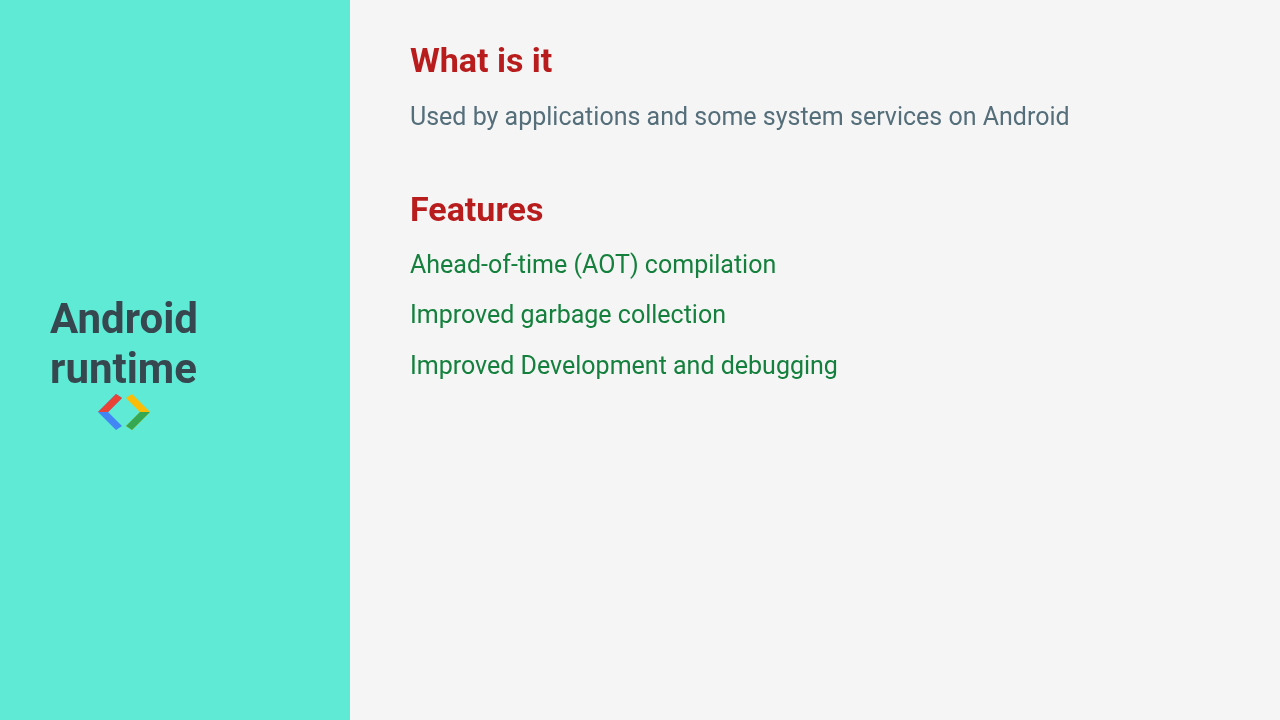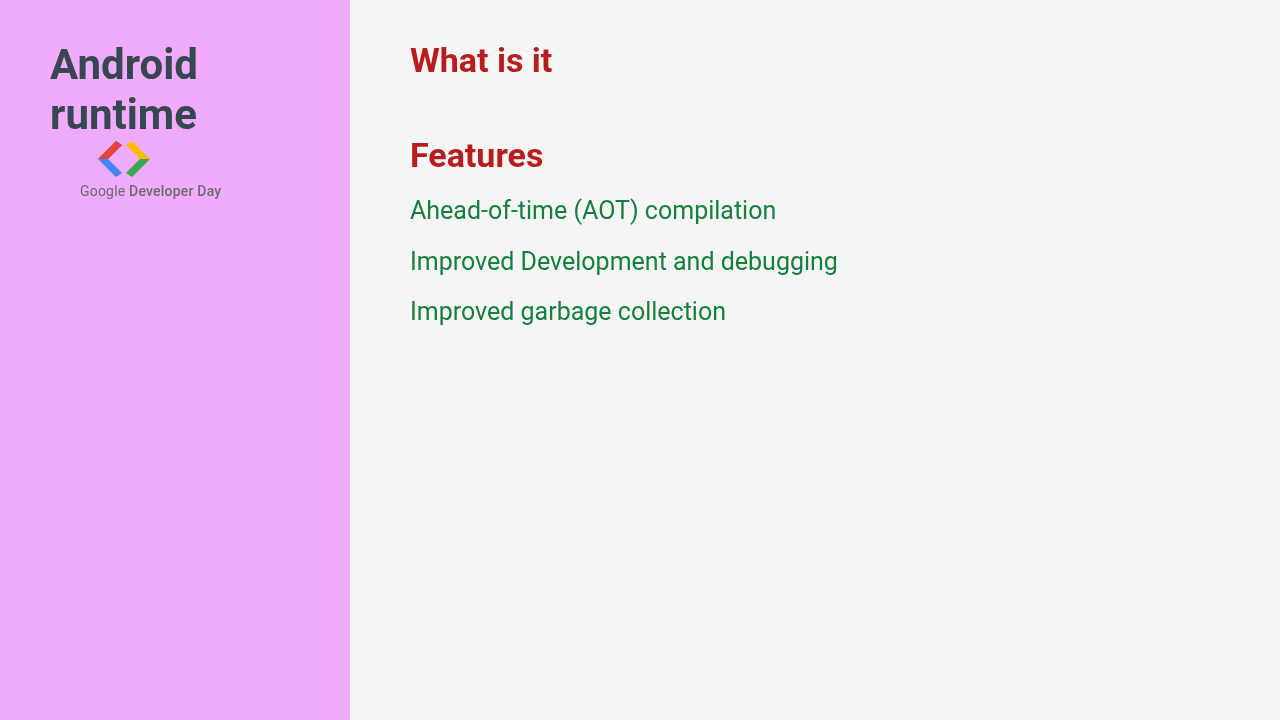--- a/index.html
+++ b/index.html
@@ -1,24 +1,24 @@
 <!DOCTYPE html>
 <html><head>
 <meta charset="utf-8">
 <style>
   * { margin: 0; padding: 0; box-sizing: border-box; }
   html, body { width: 1280px; height: 720px; overflow: hidden; font-family: "Roboto", "Helvetica Neue", Arial, sans-serif; }
   .slide { display: flex; width: 100%; height: 100%; }
   .left-panel {
     width: 350px;
-    background: #f0abfc;
+    background: #5eead4;
     padding: 40px 30px 20px 50px;
     display: flex;
     flex-direction: column;
-    justify-content: flex-start;
+    justify-content: center;
   }
   .slide-title {
     font-size: 42px;
     font-weight: 700;
     color: #37474f;
     line-height: 1.2;
   }
   .footer-logo {
     margin-bottom: 10px;
     margin-left: 30px;
@@ -72,30 +72,27 @@
     <h1 class="slide-title">Android runtime</h1>
     <div class="footer-logo">
       <div class="logo-angles">
         <svg width="52" height="36" viewBox="0 0 52 36">
           <polygon points="18,0 24,4 10,18 24,32 18,36 0,18" fill="#4285F4"></polygon>
           <polygon points="18,0 24,4 10,18 0,18" fill="#EA4335"></polygon>
           <polygon points="34,0 28,4 42,18 28,32 34,36 52,18" fill="#FBBC05"></polygon>
           <polygon points="42,18 28,32 34,36 52,18" fill="#34A853"></polygon>
         </svg>
       </div>
-      <div class="logo-text">
-        <span>Google</span>
-        <span class="developer">Developer Day</span>
-      </div>
     </div>
   </div>
 
   <div class="right-panel">
     <h2 class="section-heading">What is it</h2>
+    <p class="body-text">Used by applications and some system services on Android</p>
 
     <div class="section-gap"></div>
 
     <h2 class="section-heading">Features</h2>
     <p class="feature-item">Ahead-of-time (AOT) compilation</p>
+    <p class="feature-item">Improved garbage collection</p>
     <p class="feature-item">Improved Development and debugging</p>
-    <p class="feature-item">Improved garbage collection</p>
   </div>
 </div>
 
 </body></html>

